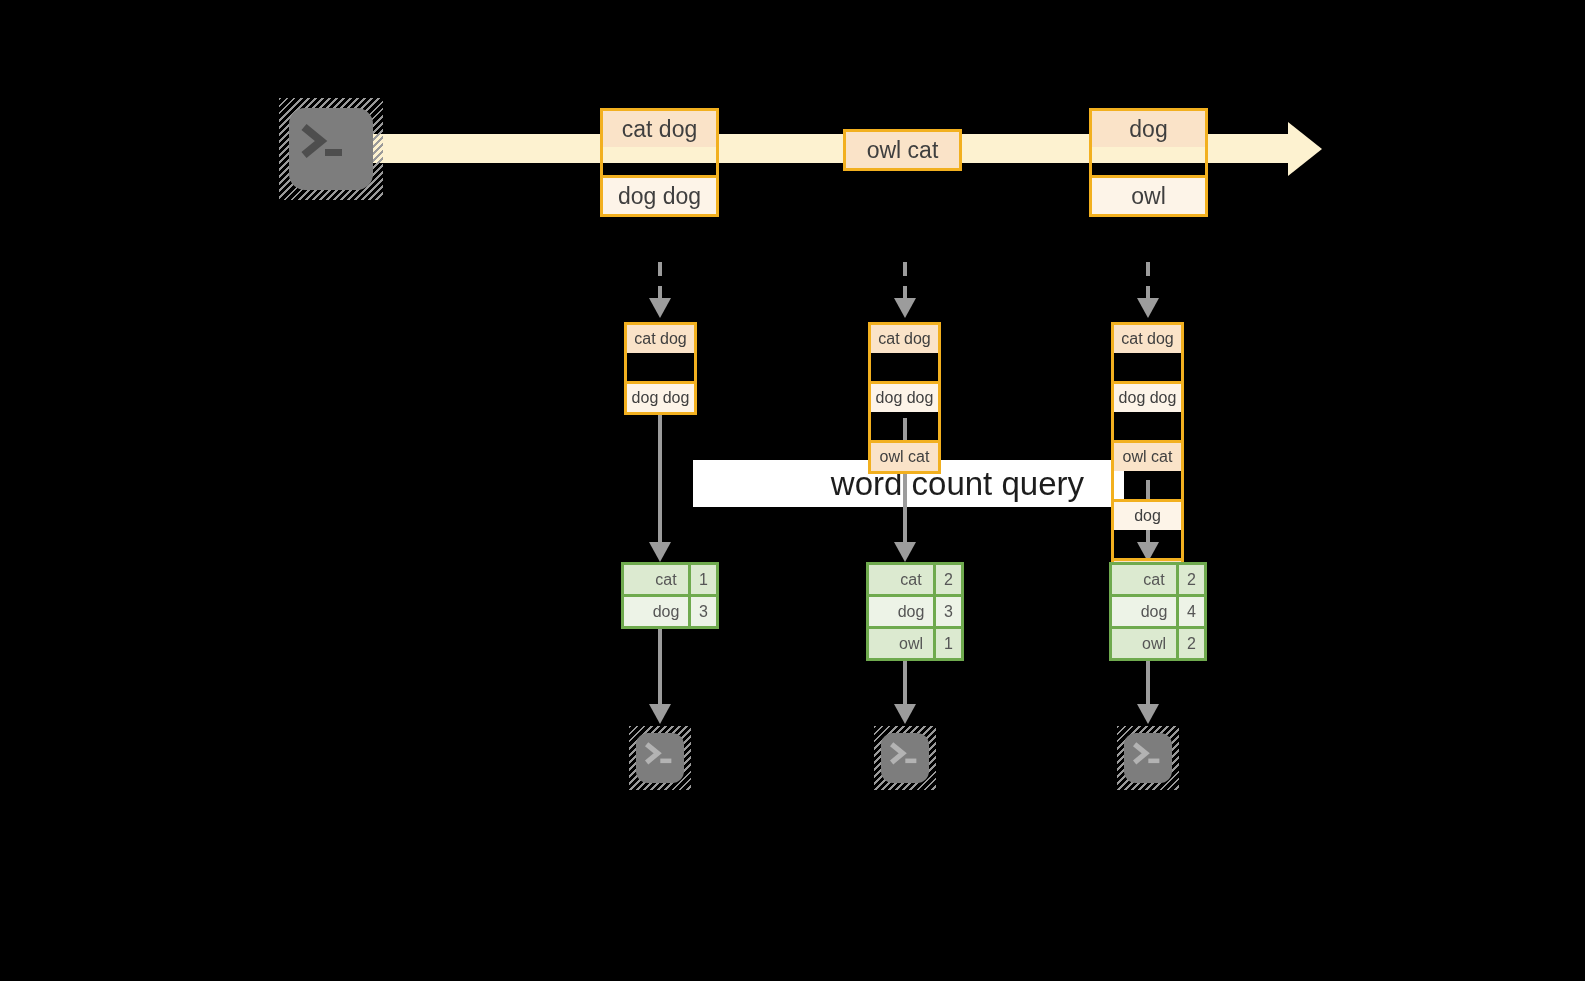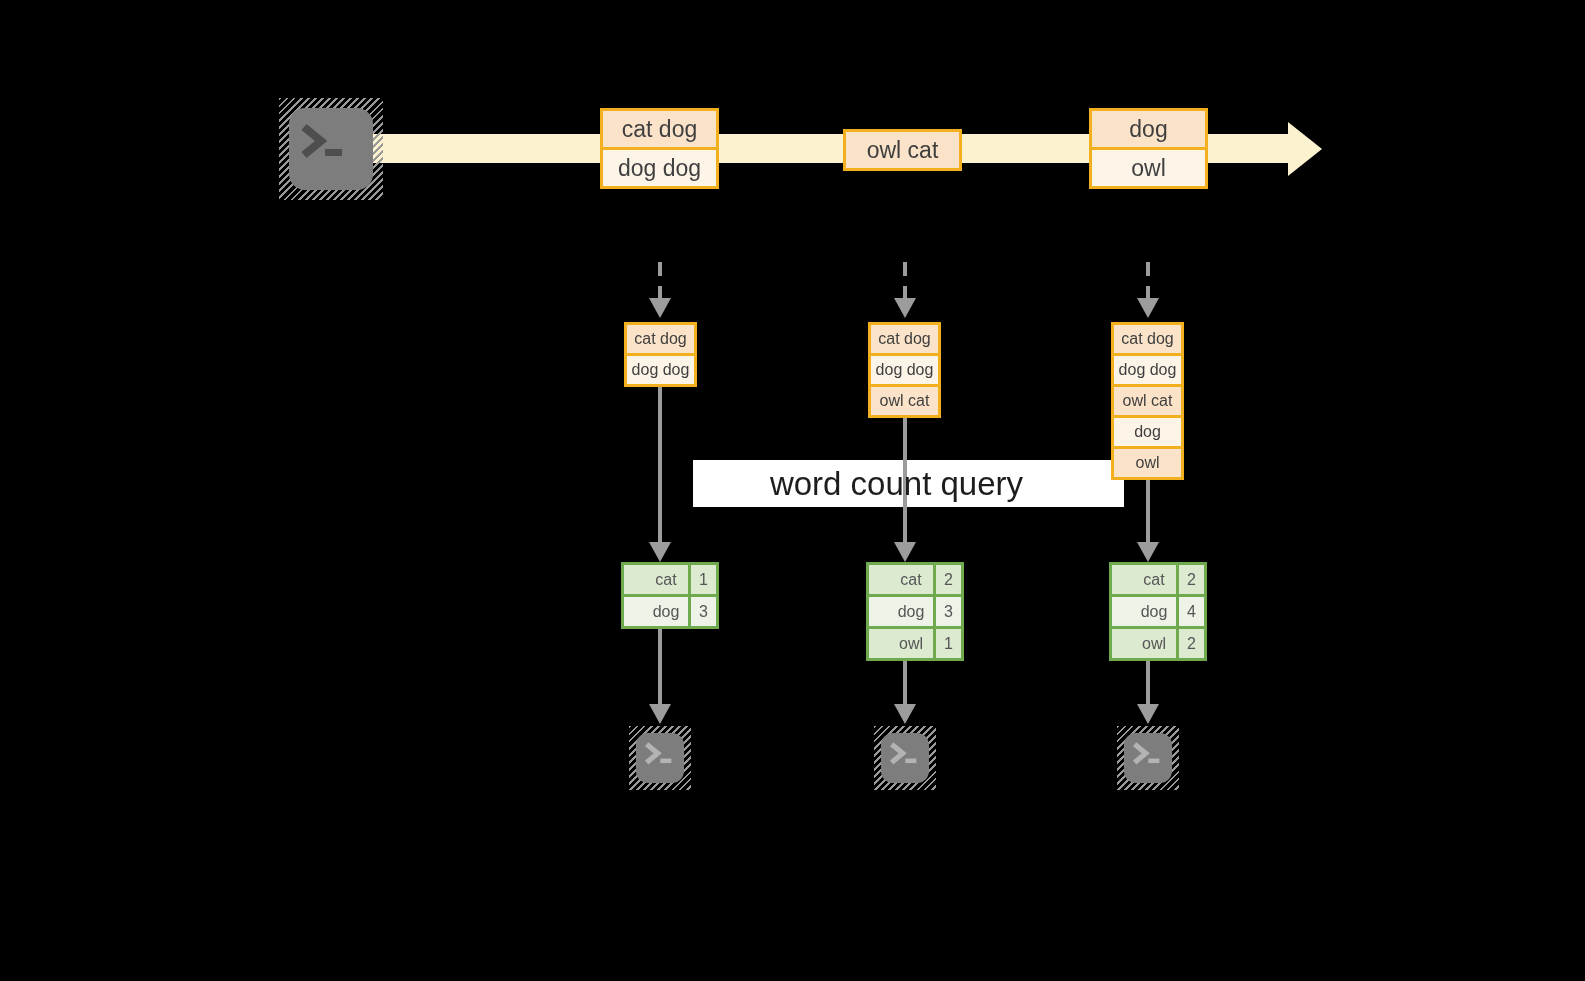--- a/index.html
+++ b/index.html
@@ -30,34 +30,34 @@
   .term.src{left:279px;top:98px;width:104px;height:102px;}
   .term.src .term-inner{left:10px;top:10px;right:10px;bottom:10px;border-radius:16px;}
   .term.out{width:62px;height:64px;top:726px;}
   .term.out .term-inner{left:7px;top:7px;right:7px;bottom:7px;border-radius:12px;}
   .glyph{position:absolute;}
   .src .glyph{left:8px;top:14px;}
   .out .glyph{left:6px;top:8px;}
   
   .obox{position:absolute;border:3px solid var(--orange);z-index:5;}
   .obox .cell{display:flex;align-items:center;justify-content:center;color:var(--ink);}
-  .obox .cell + .cell{border-top:3px solid var(--orange);}
+  .obox .cell + .cell{border-top:3px solid var(--orange);margin-top:28px;}
   .obox.big .cell{width:113px;height:36px;font-size:23px;}
   .obox.small .cell{width:67px;height:28px;font-size:16px;}
   .cell.peach{background:var(--peach);}
   .cell.cream{background:var(--cream);}
   
   .vline{position:absolute;width:4px;background:var(--gray);z-index:3;}
   .vline.dashed{background:repeating-linear-gradient(to bottom,var(--gray) 0 14px,transparent 14px 24px);}
   .ahead{position:absolute;width:0;height:0;z-index:3;
     border-left:11px solid transparent;border-right:11px solid transparent;border-top:20px solid var(--gray);}
   
   .banner-bg{position:absolute;left:693px;top:460px;width:431px;height:47px;background:#fff;z-index:2;}
-  .banner-text{position:absolute;left:681px;top:460px;width:431px;height:47px;line-height:47px;
-    text-align:center;font-size:33px;font-weight:300;color:#1d1d1d;z-index:4;}
+  .banner-text{position:absolute;left:653px;top:460px;width:431px;height:47px;line-height:47px;
+    text-align:right;font-size:33px;font-weight:300;color:#1d1d1d;z-index:4;}
   
   .gtable{position:absolute;top:562px;border:3px solid var(--green);z-index:5;}
   .grow{display:flex;}
   .grow + .grow{border-top:3px solid var(--green);}
   .gcell{height:29px;display:flex;align-items:center;justify-content:center;font-size:16px;color:#565656;}
   .gword{width:44px;padding-left:20px;}
   .gcount{width:25px;border-left:3px solid var(--green);}
   .row-dark .gcell{background:var(--gdark);}
   .row-light .gcell{background:var(--glight);}
 </style>

